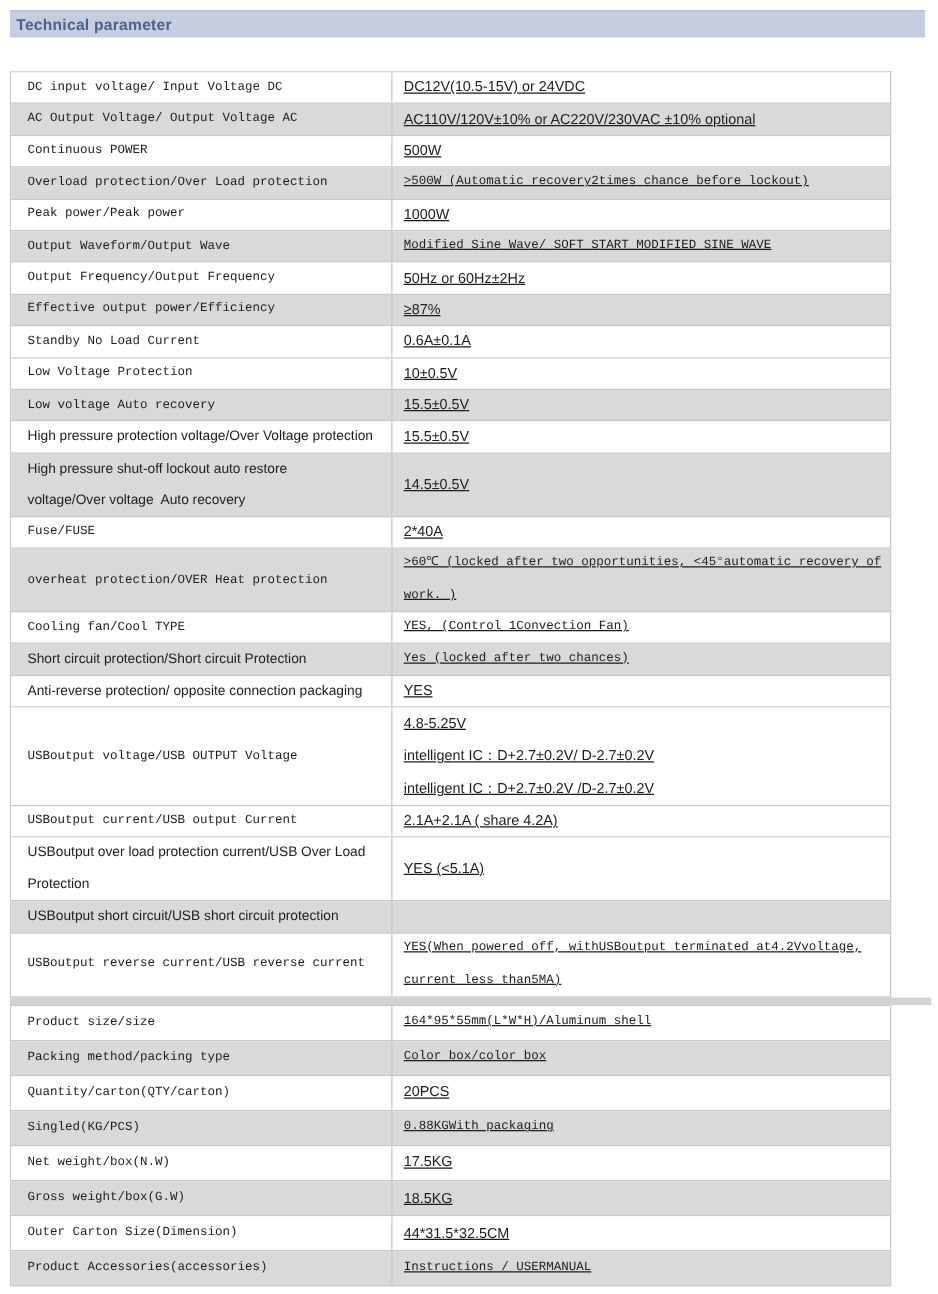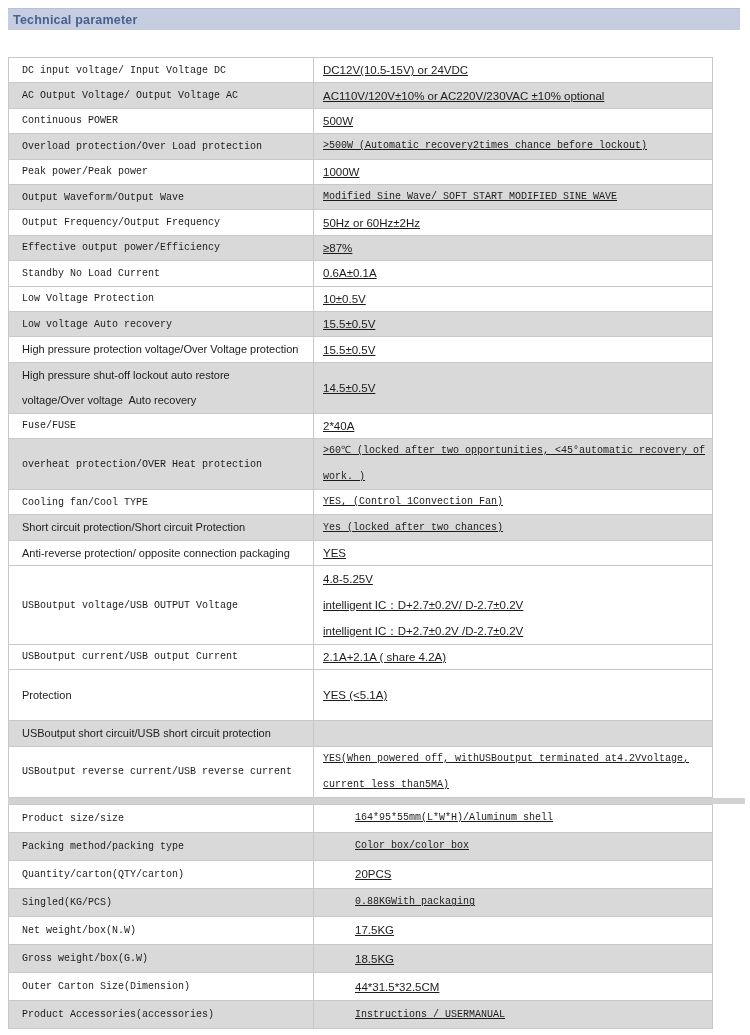--- a/index.html
+++ b/index.html
@@ -32,21 +32,21 @@
   }
   .row{
     display:flex;box-sizing:border-box;
     border-bottom:1px solid #c8c8c8;
     background:#ffffff;
   }
   .row.shaded{background:#d9d9d9;}
   .h1{height:25.4px;}
   .h2{height:51px;}
   .h3{height:78.5px;}
-  .hb{height:28.1px;gap:32px;}
+  .hb{height:28.1px;}
   .cell{
     display:flex;flex-direction:column;justify-content:center;
     box-sizing:border-box;overflow:hidden;
   }
   .cell.label{
     width:305px;flex:0 0 305px;
     border-right:1px solid #c8c8c8;
     padding-left:13px;padding-right:2px;
   }
   .cell.value{
@@ -231,20 +231,21 @@
         <div class="row h1">
           <div class="cell label mono-t">
             <div class="ln">USBoutput current/USB output Current</div>
           </div>
           <div class="cell value">
             <div class="ln sans-v">2.1A+2.1A ( share 4.2A)</div>
           </div>
         </div>
         <div class="row h2">
           <div class="cell label sans-l">
+            <div class="ln">USBoutput over load protection current/USB Over Load</div>
             <div class="ln">Protection</div>
           </div>
           <div class="cell value">
             <div class="ln sans-v">YES (&lt;5.1A)</div>
           </div>
         </div>
         <div class="row h1 shaded">
           <div class="cell label sans-l">
             <div class="ln">USBoutput short circuit/USB short circuit protection</div>
           </div>

